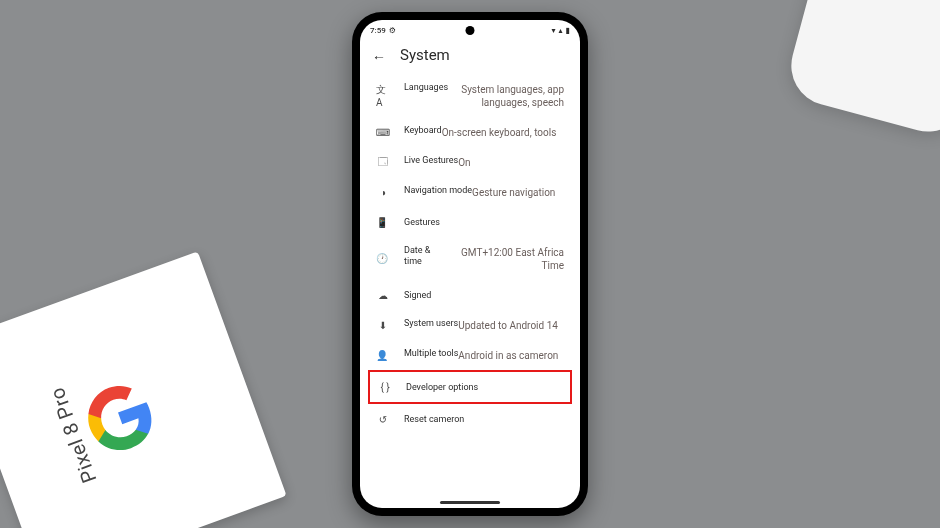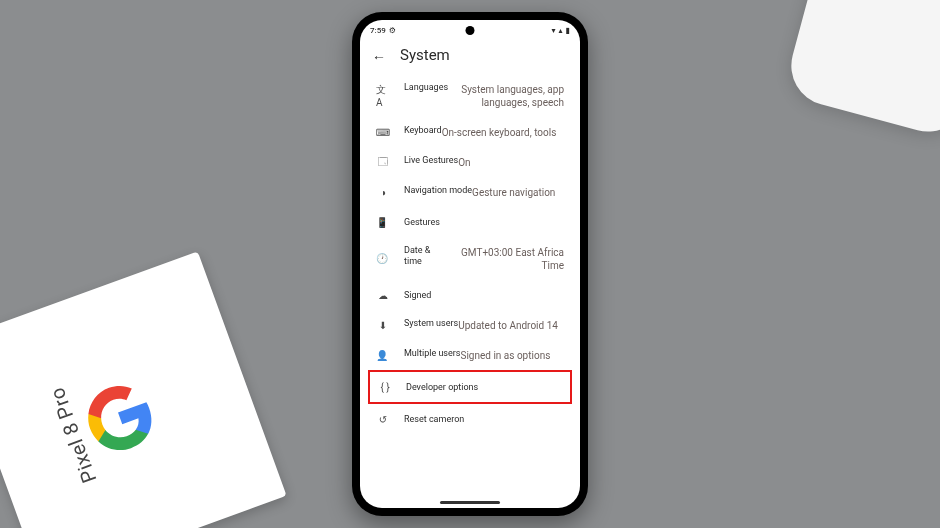--- a/index.html
+++ b/index.html
@@ -206,41 +206,41 @@
       <div class="item">
         <span class="item-icon">📱</span>
         <div class="item-text">
           <span class="item-title">Gestures</span>
         </div>
       </div>
       <div class="item">
         <span class="item-icon">🕐</span>
         <div class="item-text">
           <span class="item-title">Date &amp; time</span>
-          <span class="item-sub">GMT+03:00 East Africa Time</span>
+          <span class="item-sub">GMT+12:00 East Africa Time</span>
         </div>
       </div>
       <div class="item">
         <span class="item-icon">☁</span>
         <div class="item-text">
           <span class="item-title">Signed</span>
         </div>
       </div>
       <div class="item">
         <span class="item-icon">⬇</span>
         <div class="item-text">
           <span class="item-title">System users</span>
           <span class="item-sub">Updated to Android 14</span>
         </div>
       </div>
       <div class="item">
         <span class="item-icon">👤</span>
         <div class="item-text">
-          <span class="item-title">Multiple users</span>
-          <span class="item-sub">Signed in as options</span>
+          <span class="item-title">Multiple tools</span>
+          <span class="item-sub">Android in as cameron</span>
         </div>
       </div>
       <div class="item highlight">
         <span class="item-icon">{ }</span>
         <div class="item-text">
           <span class="item-title">Developer options</span>
         </div>
       </div>
       <div class="item">
         <span class="item-icon">↺</span>

